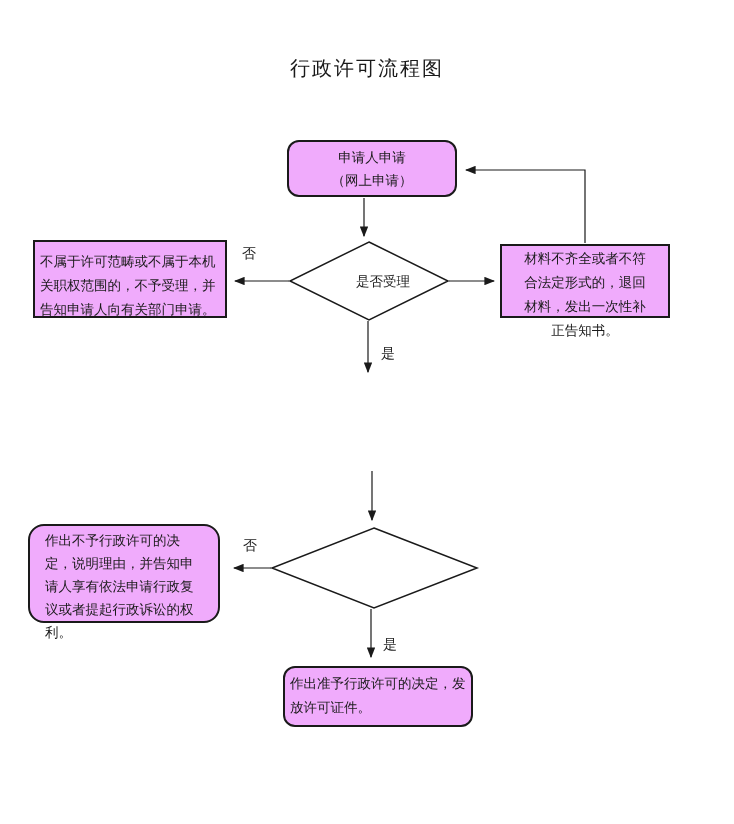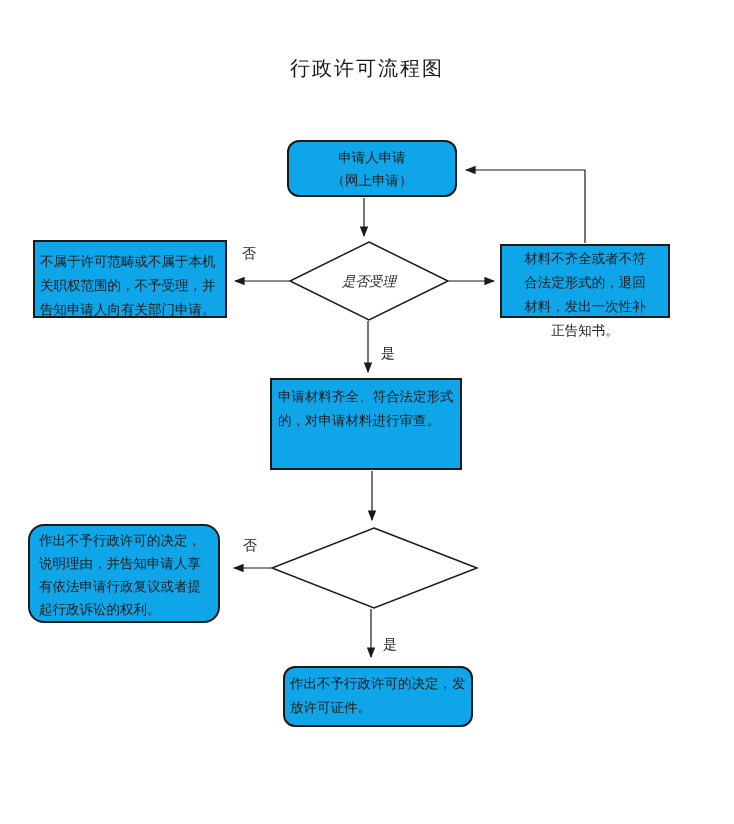--- a/index.html
+++ b/index.html
@@ -6,35 +6,35 @@
   .page{
     position:relative;width:734px;height:824px;background:#ffffff;
     font-family:"Liberation Serif","DejaVu Serif",serif;color:#1a1a1a;overflow:hidden;
   }
   .title{
     position:absolute;left:0;top:55px;width:100%;margin:0;
     text-align:center;font-size:20px;font-weight:400;letter-spacing:2px;color:#1a1a1a;
   }
   .connectors{position:absolute;left:0;top:0;}
   .node{
-    position:absolute;box-sizing:border-box;border:2px solid #1a1a1a;background:#0ea5e9;
+    position:absolute;box-sizing:border-box;border:2px solid #1a1a1a;background:#f0abfc;
     font-size:13.5px;line-height:24px;color:#1a1a1a;
   }
   .node-start{
     left:287px;top:140px;width:170px;height:57px;border-radius:12px;
     display:flex;align-items:center;justify-content:center;text-align:center;
     white-space:pre-line;line-height:23px;
   }
   .node-not-accepted{left:33px;top:240px;width:194px;height:78px;padding:8px 5px;}
   .node-supplement{left:500px;top:244px;width:170px;height:74px;padding:1px 16px;text-align:center;}
   .node-review{left:270px;top:378px;width:192px;height:92px;padding:5px 6px;}
-  .node-deny{left:28px;top:524px;width:192px;height:99px;padding:3px 9px;line-height:23px;border-radius:16px;}
+  .node-deny{left:28px;top:524px;width:192px;height:99px;padding:3px 15px;line-height:23px;border-radius:16px;}
   .node-grant{left:283px;top:666px;width:190px;height:61px;padding:4px 5px;border-radius:12px;}
   .dlabel{position:absolute;font-size:13.5px;text-align:center;color:#1a1a1a;}
-  .dlabel-accept{left:290px;top:273px;width:158px;font-style:italic;}
+  .dlabel-accept{left:304px;top:273px;width:158px;}
   .dlabel-license{left:272px;top:560px;width:205px;}
   .elabel{position:absolute;font-size:14px;color:#1a1a1a;}
   .elabel-accept-no{left:242px;top:245px;}
   .elabel-accept-yes{left:381px;top:345px;}
   .elabel-license-no{left:243px;top:537px;}
   .elabel-license-yes{left:383px;top:636px;}
 </style>
 </head>
 <body>
 
@@ -62,25 +62,24 @@
     <polygon points="374,528 477,568 374,608 272,568" fill="#ffffff" stroke="#1a1a1a" stroke-width="1.5"></polygon>
   </svg>
 
   <div class="node node-start">申请人申请
 （网上申请）</div>
 
   <div class="node node-not-accepted">不属于许可范畴或不属于本机关职权范围的，不予受理，并告知申请人向有关部门申请。</div>
 
   <div class="node node-supplement">材料不齐全或者不符合法定形式的，退回材料，发出一次性补正告知书。</div>
 
-  <div class="node node-review">申请材料齐全、符合法定形式的，对申请材料进行审查。</div>
 
   <div class="node node-deny">作出不予行政许可的决定，说明理由，并告知申请人享有依法申请行政复议或者提起行政诉讼的权利。</div>
 
-  <div class="node node-grant">作出不予行政许可的决定，发放许可证件。</div>
+  <div class="node node-grant">作出准予行政许可的决定，发放许可证件。</div>
 
   <div class="dlabel dlabel-accept">是否受理</div>
 
 
   <span class="elabel elabel-accept-no">否</span>
   <span class="elabel elabel-accept-yes">是</span>
   <span class="elabel elabel-license-no">否</span>
   <span class="elabel elabel-license-yes">是</span>
 
 </div>

